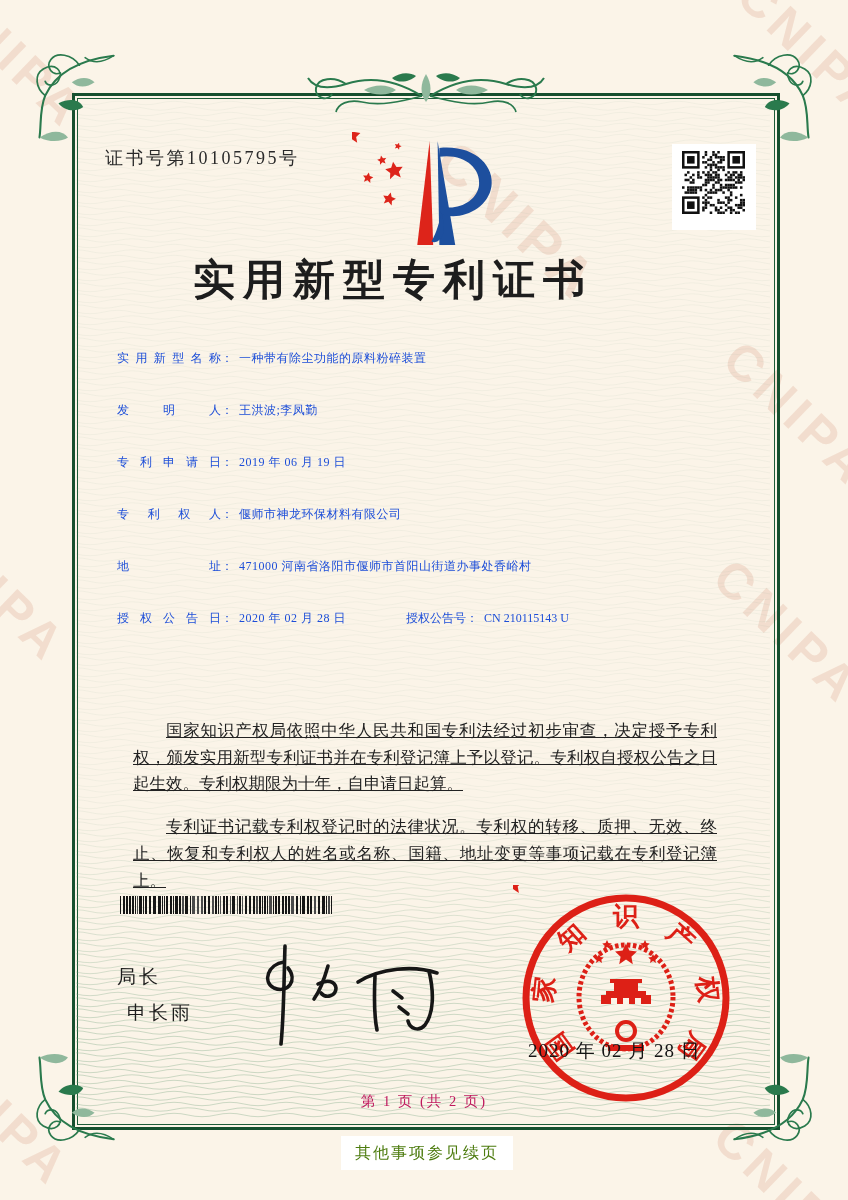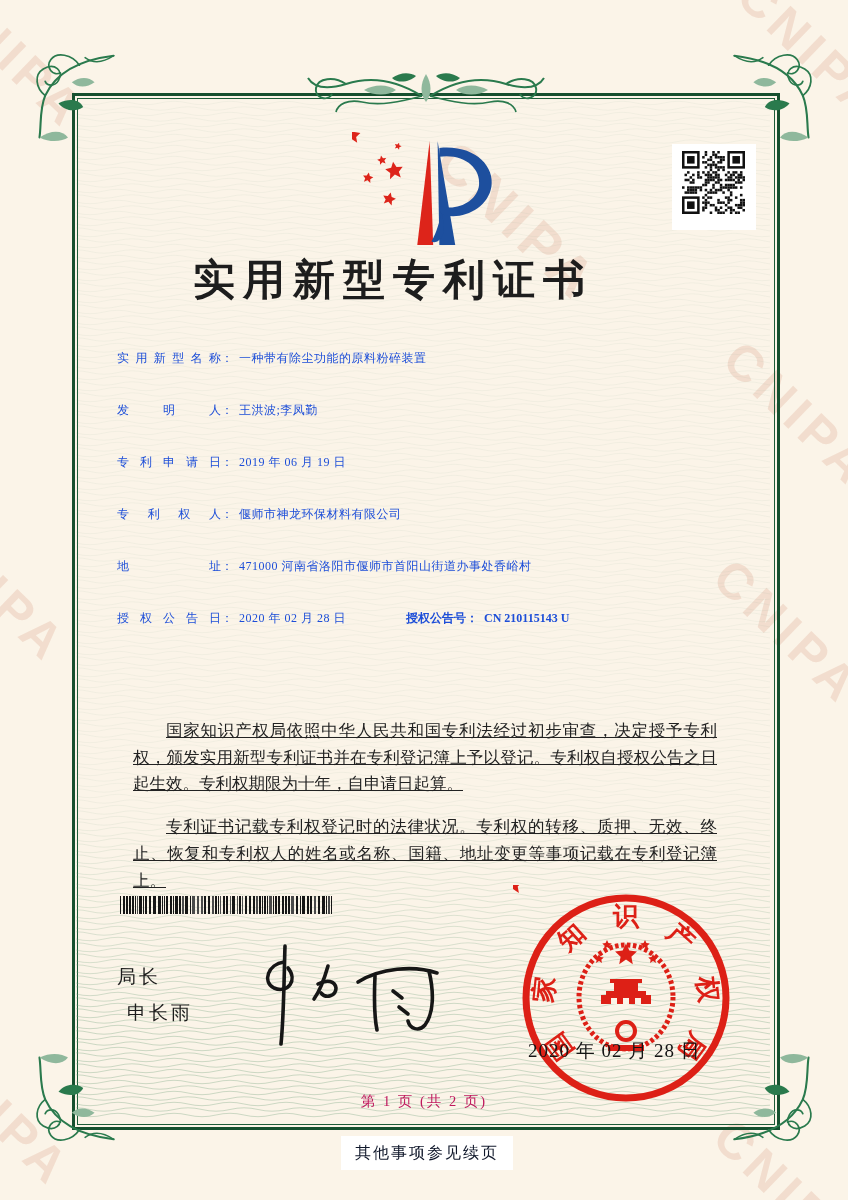--- a/index.html
+++ b/index.html
@@ -32,21 +32,21 @@
   .title{
     position:absolute;left:0;top:252px;width:786px;text-align:center;
     font-size:42px;font-weight:bold;letter-spacing:8px;color:#1d1d1d;margin:0;
   }
   
   .fields{position:absolute;left:117px;top:350px;width:600px;}
   .frow{height:52px;font-size:12px;color:#1d4ed8;white-space:nowrap;}
   .flabel{display:inline-block;width:104px;text-align:justify;text-align-last:justify;}
   .fcolon{display:inline-block;margin-right:6px;}
   .fvalue{letter-spacing:0.5px;}
-  .grant-pair{margin-left:60px;font-weight:bold;}
+  .grant-pair{margin-left:60px;}
   
   .paras{position:absolute;left:117px;top:702px;width:616px;font-size:16.5px;line-height:1.62;color:#222;text-align:justify;}
   .paras p{margin:16px;text-indent:2em;text-decoration:underline;}
   
   .barcode{position:absolute;left:120px;top:896px;width:218px;height:18px;}
   
   .sig-title{position:absolute;left:117px;top:964px;font-size:19px;letter-spacing:3px;color:#1c1c1c;}
   .sig-name{position:absolute;left:127px;top:1000px;font-size:19px;letter-spacing:3px;color:#1c1c1c;}
   .sig-hand{position:absolute;left:228px;top:936px;width:232px;height:118px;}
   
@@ -58,21 +58,21 @@
     transform:translate(-50%,-50%) rotate(var(--a)) translateY(-82px);
   }
   .seal-date{
     position:absolute;left:528px;top:1038px;width:160px;
     font-size:19px;color:#141414;letter-spacing:1px;white-space:nowrap;
   }
   
   .page-num{position:absolute;left:0;top:1092px;width:848px;text-align:center;font-size:14.5px;letter-spacing:2px;color:#be185d;}
   .footer-note{
     position:absolute;left:341px;top:1136px;width:172px;height:34px;line-height:34px;
-    background:#ffffff;text-align:center;font-size:16px;letter-spacing:2px;color:#0f172a;
+    background:#ffffff;text-align:center;font-size:16px;letter-spacing:2px;color:#4d7c0f;
   }
 </style>
 </head>
 <body>
 
 <div class="page">
 
   <span class="wm" style="left:-34px;top:-28px;">CNIPA</span>
   <span class="wm" style="left:766px;top:-34px;">CNIPA</span>
   <span class="wm" style="left:468px;top:128px;font-size:56px;">CNIPA</span>
@@ -295,20 +295,21 @@
     </defs>
     <use href="#flourish" transform="translate(30,50) scale(0.95)"></use>
     <use href="#flourish" transform="translate(818,50) scale(-0.95,0.95)"></use>
     <use href="#flourish" transform="translate(30,1145) scale(0.95,-0.95)"></use>
     <use href="#flourish" transform="translate(818,1145) scale(-0.95,-0.95)"></use>
     <use href="#scrollhalf" transform="translate(304,66)"></use>
     <use href="#scrollhalf" transform="translate(548,66) scale(-1,1)"></use>
     <path d="M426,74 C420,84 420,94 426,102 C432,94 432,84 426,74" fill="#8fb89c"></path>
   </svg>
 
+  <div class="cert-no">证书号第10105795号</div>
 
   <svg class="logo" viewBox="0 0 170 130">
     <g fill="#dd241a">
       <g id="lstar">
           <polygon points="0,-10 2.9,-4 9.5,-3.1 4.7,1.5 5.9,8.1 0,4 -5.9,8.1 -4.7,1.5 -9.5,-3.1 -2.9,-4"></polygon>
         </g>
       <use href="#lstar" transform="translate(52,12) scale(0.42) rotate(18)"></use>
       <use href="#lstar" transform="translate(34,28) scale(0.55) rotate(-12)"></use>
       <use href="#lstar" transform="translate(18,48) scale(0.62) rotate(10)"></use>
       <use href="#lstar" transform="translate(48,40) scale(1.05) rotate(-8)"></use>

